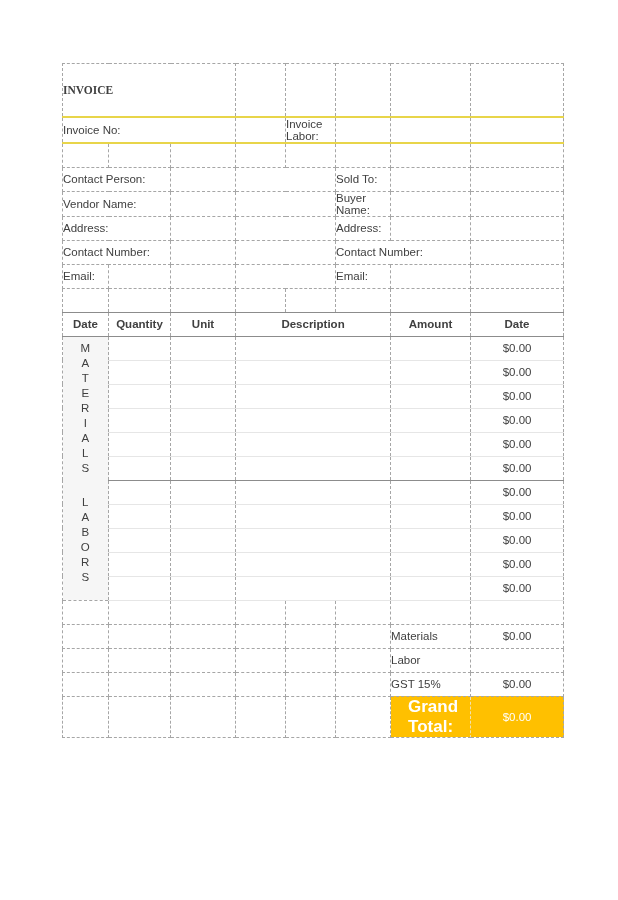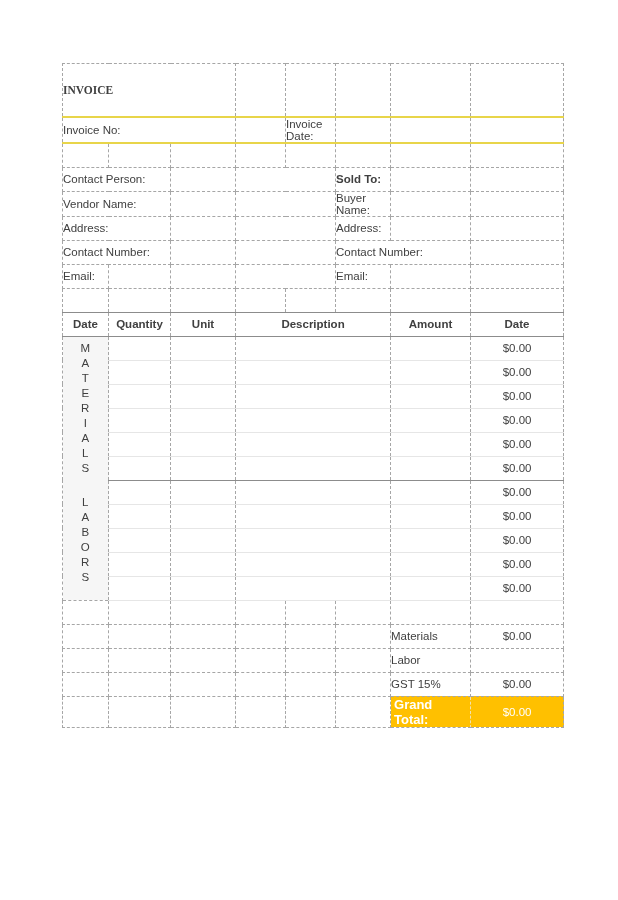--- a/index.html
+++ b/index.html
@@ -66,21 +66,21 @@
 
   .spacer-row td {
     height: 13px;
     border: 1px dashed #a6a6a6;
   }
 
   .info-row td {
     height: 24px;
     border: 1px dashed #a6a6a6;
   }
-  .bold { font-weight: bold; color: #3f3f3f; }
+  .bold { font-weight: normal; color: #3f3f3f; }
 
   
   .items-head td {
     height: 25px;
     text-align: center;
     font-weight: bold;
     font-size: 11.5px;
     color: #f2bf3c;
     border-top: 1px solid #8c8c8c;
     border-bottom: 1px solid #8c8c8c;
@@ -127,22 +127,22 @@
   .tot-value { text-align: center; font-size: 11.5px; color: #404040; }
 
   .grand td {
     height: 23px;
     border: 1px dashed #a6a6a6;
   }
   .grand .gt-label {
     background: #ffc000;
     color: #ffffff;
     font-weight: bold;
-    padding-left: 3px;
-    font-size: 13px;
+    padding-left: 17px;
+    font-size: 17px;
     border-right: 1px dashed #f0e0b0;
   }
   .grand .gt-value {
     background: #ffc000;
     color: #ffffff;
     text-align: center;
     font-size: 11.5px;
   }
 </style>
 </head>
@@ -168,21 +168,21 @@
       <td></td>
       <td></td>
       <td></td>
       <td></td>
       <td></td>
     </tr>
 
     <tr class="invnum-row">
       <td colspan="3" class="pad">Invoice No:</td>
       <td></td>
-      <td class="pad">Invoice Date:</td>
+      <td class="pad">Invoice Labor:</td>
       <td></td>
       <td></td>
       <td></td>
     </tr>
 
     <tr class="spacer-row">
       <td></td>
       <td></td>
       <td></td>
       <td></td>

